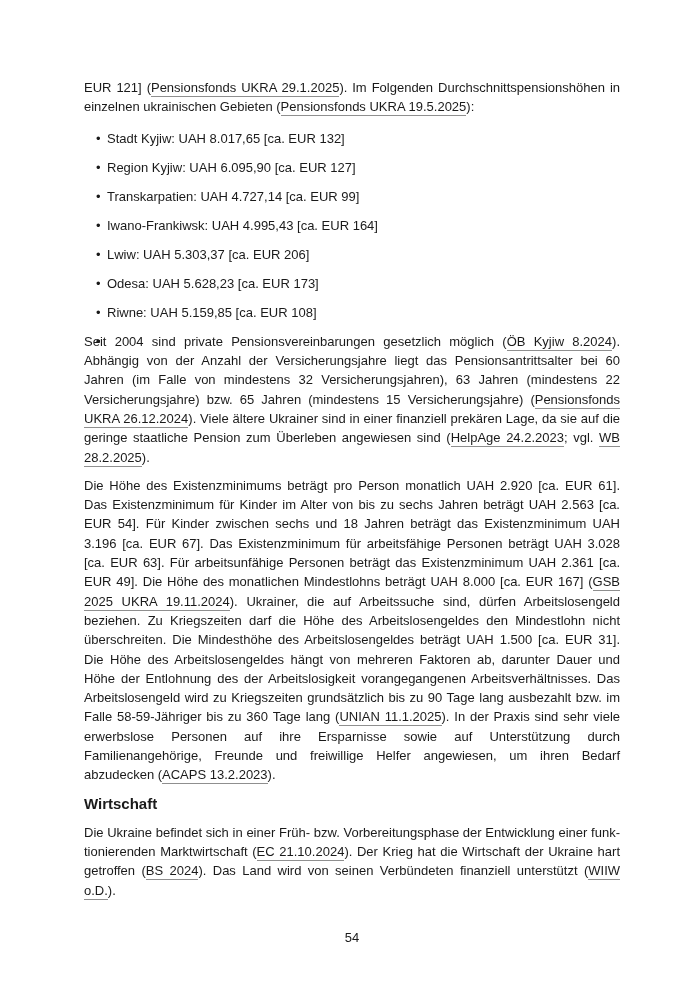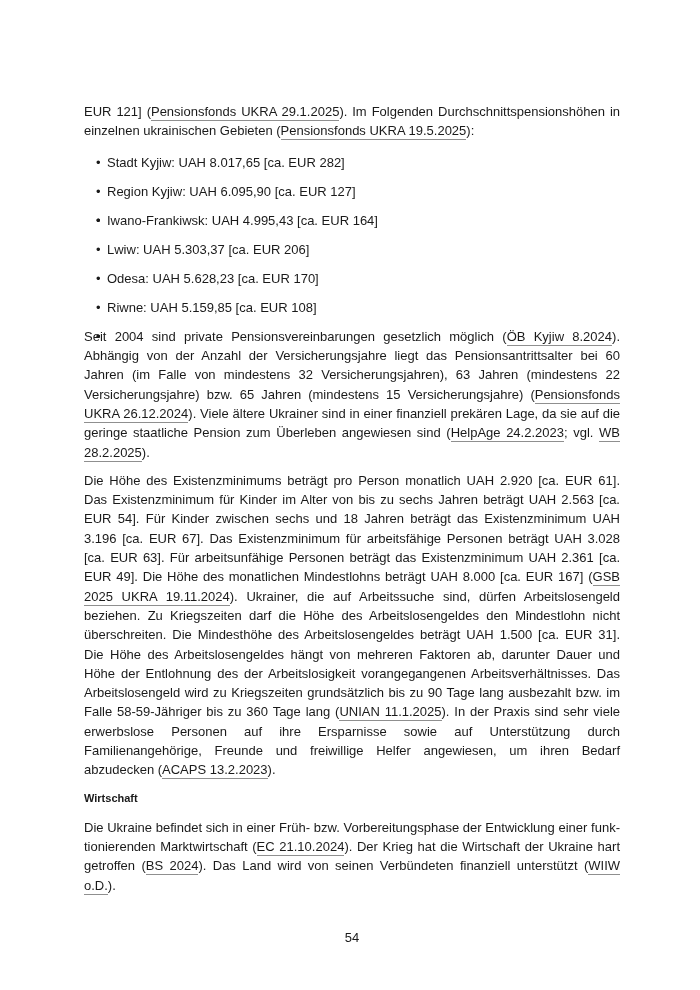--- a/index.html
+++ b/index.html
@@ -12,31 +12,31 @@
     width:700px;height:990px;
     background:var(--color-background);
     color:var(--color-text);
     font-family:"Liberation Sans", sans-serif;
     font-size:13px;
     line-height:19.3px;
   }
   .page{position:relative;width:700px;height:990px;background:var(--color-background);}
   .content{
     position:absolute;left:84px;top:0;width:536px;
-    padding-top:102px;
+    padding-top:78px;
     text-align:justify;
     text-justify:inter-word;
     hyphens:manual;
   }
   p{margin:0;}
   .p-existenz{margin-top:9px;}
   .p-wirtschaft{margin-top:9.4px;}
   h2{
     margin:9.5px 0 0 0;
-    font-size:11px;
+    font-size:15px;
     line-height:19.3px;
     font-weight:bold;
     text-align:left;
   }
   ul.pension{
     list-style:none;
     margin:12.3px 0 2.6px 0;
     padding:0 0 0 23px;
     text-align:left;
   }
@@ -57,26 +57,26 @@
 </style>
 </head>
 <body>
 
 <div class="page">
   <div class="content">
 
     <p class="p-intro">EUR 121] (<span class="lnk">Pensionsfonds UKRA 29.1.2025</span>). Im Folgenden Durchschnittspensionshöhen in einzelnen ukrainischen Gebieten (<span class="lnk">Pensionsfonds UKRA 19.5.2025</span>):</p>
 
     <ul class="pension">
-        <li><span class="bullet">•</span><span>Stadt Kyjiw: UAH 8.017,65 [ca. EUR 282]</span></li>
+        <li><span class="bullet">•</span><span>Stadt Kyjiw: UAH 8.017,65 [ca. EUR 132]</span></li>
         <li><span class="bullet">•</span><span>Region Kyjiw: UAH 6.095,90 [ca. EUR 127]</span></li>
-        <li><span class="bullet">•</span></li>
+        <li><span class="bullet">•</span><span>Transkarpatien: UAH 4.727,14 [ca. EUR 99]</span></li>
         <li><span class="bullet">•</span><span>Iwano-Frankiwsk: UAH 4.995,43 [ca. EUR 164]</span></li>
         <li><span class="bullet">•</span><span>Lwiw: UAH 5.303,37 [ca. EUR 206]</span></li>
-        <li><span class="bullet">•</span><span>Odesa: UAH 5.628,23 [ca. EUR 170]</span></li>
+        <li><span class="bullet">•</span><span>Odesa: UAH 5.628,23 [ca. EUR 173]</span></li>
         <li><span class="bullet">•</span><span>Riwne: UAH 5.159,85 [ca. EUR 108]</span></li>
         <li><span class="bullet">•</span></li>
         <li><span class="bullet">•</span></li>
       </ul>
 
     <p class="p-private">Seit 2004 sind private Pensionsvereinbarungen gesetzlich möglich (<span class="lnk">ÖB Kyjiw 8.2024</span>). Abhängig von der Anzahl der Versicherungsjahre liegt das Pensionsantrittsalter bei 60 Jahren (im Falle von mindestens 32 Versicherungsjahren), 63 Jahren (mindestens 22 Versicherungsjahre) bzw. 65 Jahren (mindestens 15 Versicherungsjahre) (<span class="lnk">Pensionsfonds UKRA 26.12.2024</span>). Viele ältere Ukrainer sind in einer finanziell prekären Lage, da sie auf die geringe staatliche Pension zum Überleben angewiesen sind (<span class="lnk">HelpAge 24.2.2023</span>; vgl. <span class="lnk">WB 28.2.2025</span>).</p>
 
     <p class="p-existenz">Die Höhe des Existenzminimums beträgt pro Person monatlich UAH 2.920 [ca. EUR 61]. Das Existenzminimum für Kinder im Alter von bis zu sechs Jahren beträgt UAH 2.563 [ca. EUR 54]. Für Kinder zwischen sechs und 18 Jahren beträgt das Existenzminimum UAH 3.196 [ca. EUR 67]. Das Existenzminimum für arbeitsfähige Personen beträgt UAH 3.028 [ca. EUR 63]. Für arbeitsunfähige Personen beträgt das Existenzminimum UAH 2.361 [ca. EUR 49]. Die Höhe des monatlichen Mindestlohns beträgt UAH 8.000 [ca. EUR 167] (<span class="lnk">GSB 2025 UKRA 19.11.2024</span>). Ukrainer, die auf Arbeitssuche sind, dürfen Arbeitslosengeld beziehen. Zu Kriegszeiten darf die Höhe des Arbeitslosengeldes den Mindestlohn nicht überschreiten. Die Mindesthöhe des Arbeitslosengeldes beträgt UAH 1.500 [ca. EUR 31]. Die Höhe des Arbeitslosengeldes hängt von mehreren Faktoren ab, darunter Dauer und Höhe der Entlohnung des der Arbeitslosigkeit vorangegangenen Arbeitsverhältnisses. Das Arbeitslosengeld wird zu Kriegszeiten grundsätzlich bis zu 90 Tage lang ausbezahlt bzw. im Falle 58-59-Jähriger bis zu 360 Tage lang (<span class="lnk">UNIAN 11.1.2025</span>). In der Praxis sind sehr viele erwerbslose Personen auf ihre Ersparnisse sowie auf Unterstützung durch Familienangehörige, Freunde und freiwillige Helfer angewiesen, um ihren Bedarf abzudecken (<span class="lnk">ACAPS 13.2.2023</span>).</p>
 
     <h2>Wirtschaft</h2>

